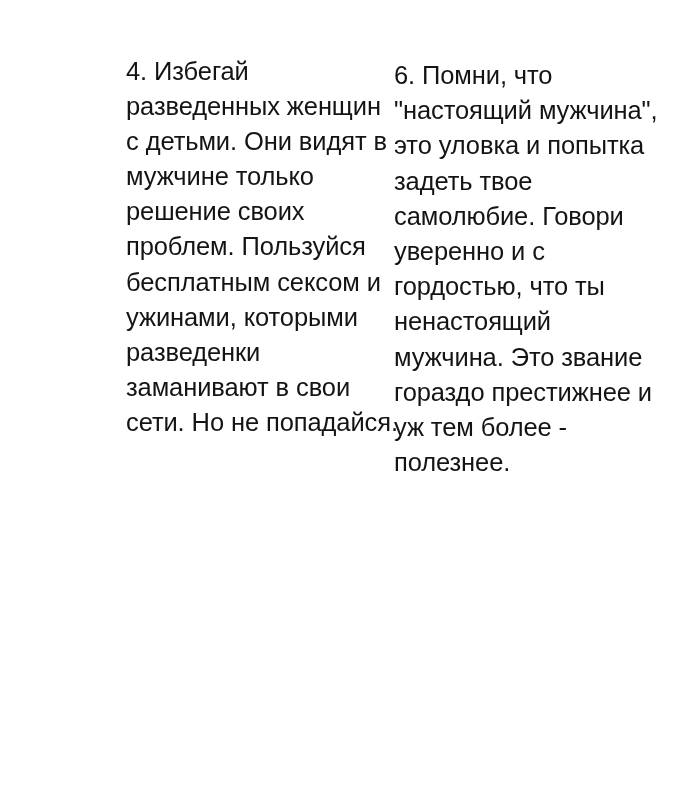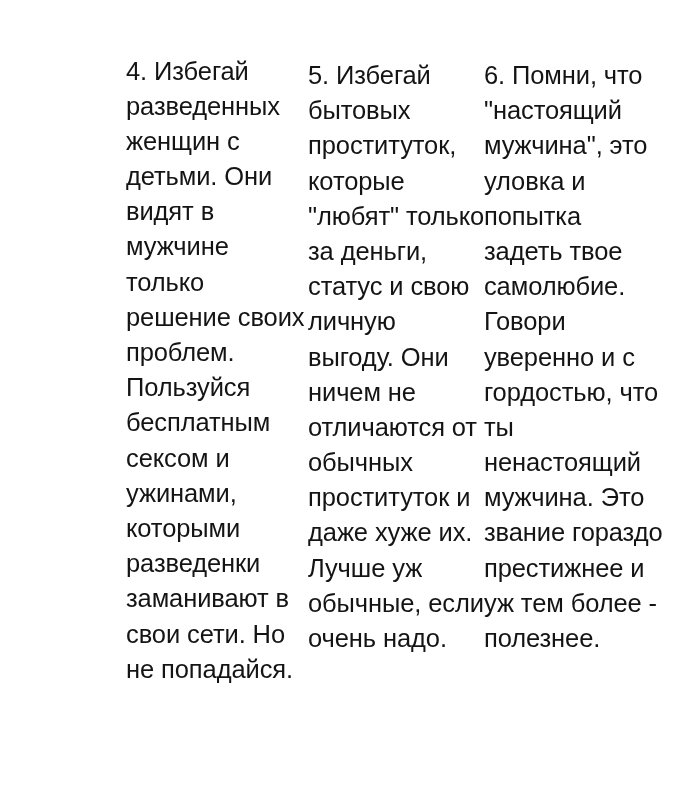--- a/index.html
+++ b/index.html
@@ -37,15 +37,14 @@
   }
   .p1 { margin-left: 0; }
   .p2 { margin-left: 0; }
   .p3 { margin-left: -4px; }
 </style>
 </head>
 <body>
 
 <div class="page">
   <p class="para p1">4. Избегай разведенных женщин с детьми. Они видят в мужчине только решение своих проблем. Пользуйся бесплатным сексом и ужинами, которыми разведенки заманивают в свои сети. Но не попадайся.</p>
-  <p class="para p2">5. Избегай бытовых проституток, которые "любят" только за деньги, статус и свою личную выгоду. Они ничем не отличаются от обычных проституток и даже хуже их. Лучше уж обычные, если очень надо.</p>
   <p class="para p3">6. Помни, что "настоящий мужчина", это уловка и попытка задеть твое самолюбие. Говори уверенно и с гордостью, что ты ненастоящий мужчина. Это звание гораздо престижнее и уж тем более - полезнее.</p>
 </div>
 
 </body></html>

